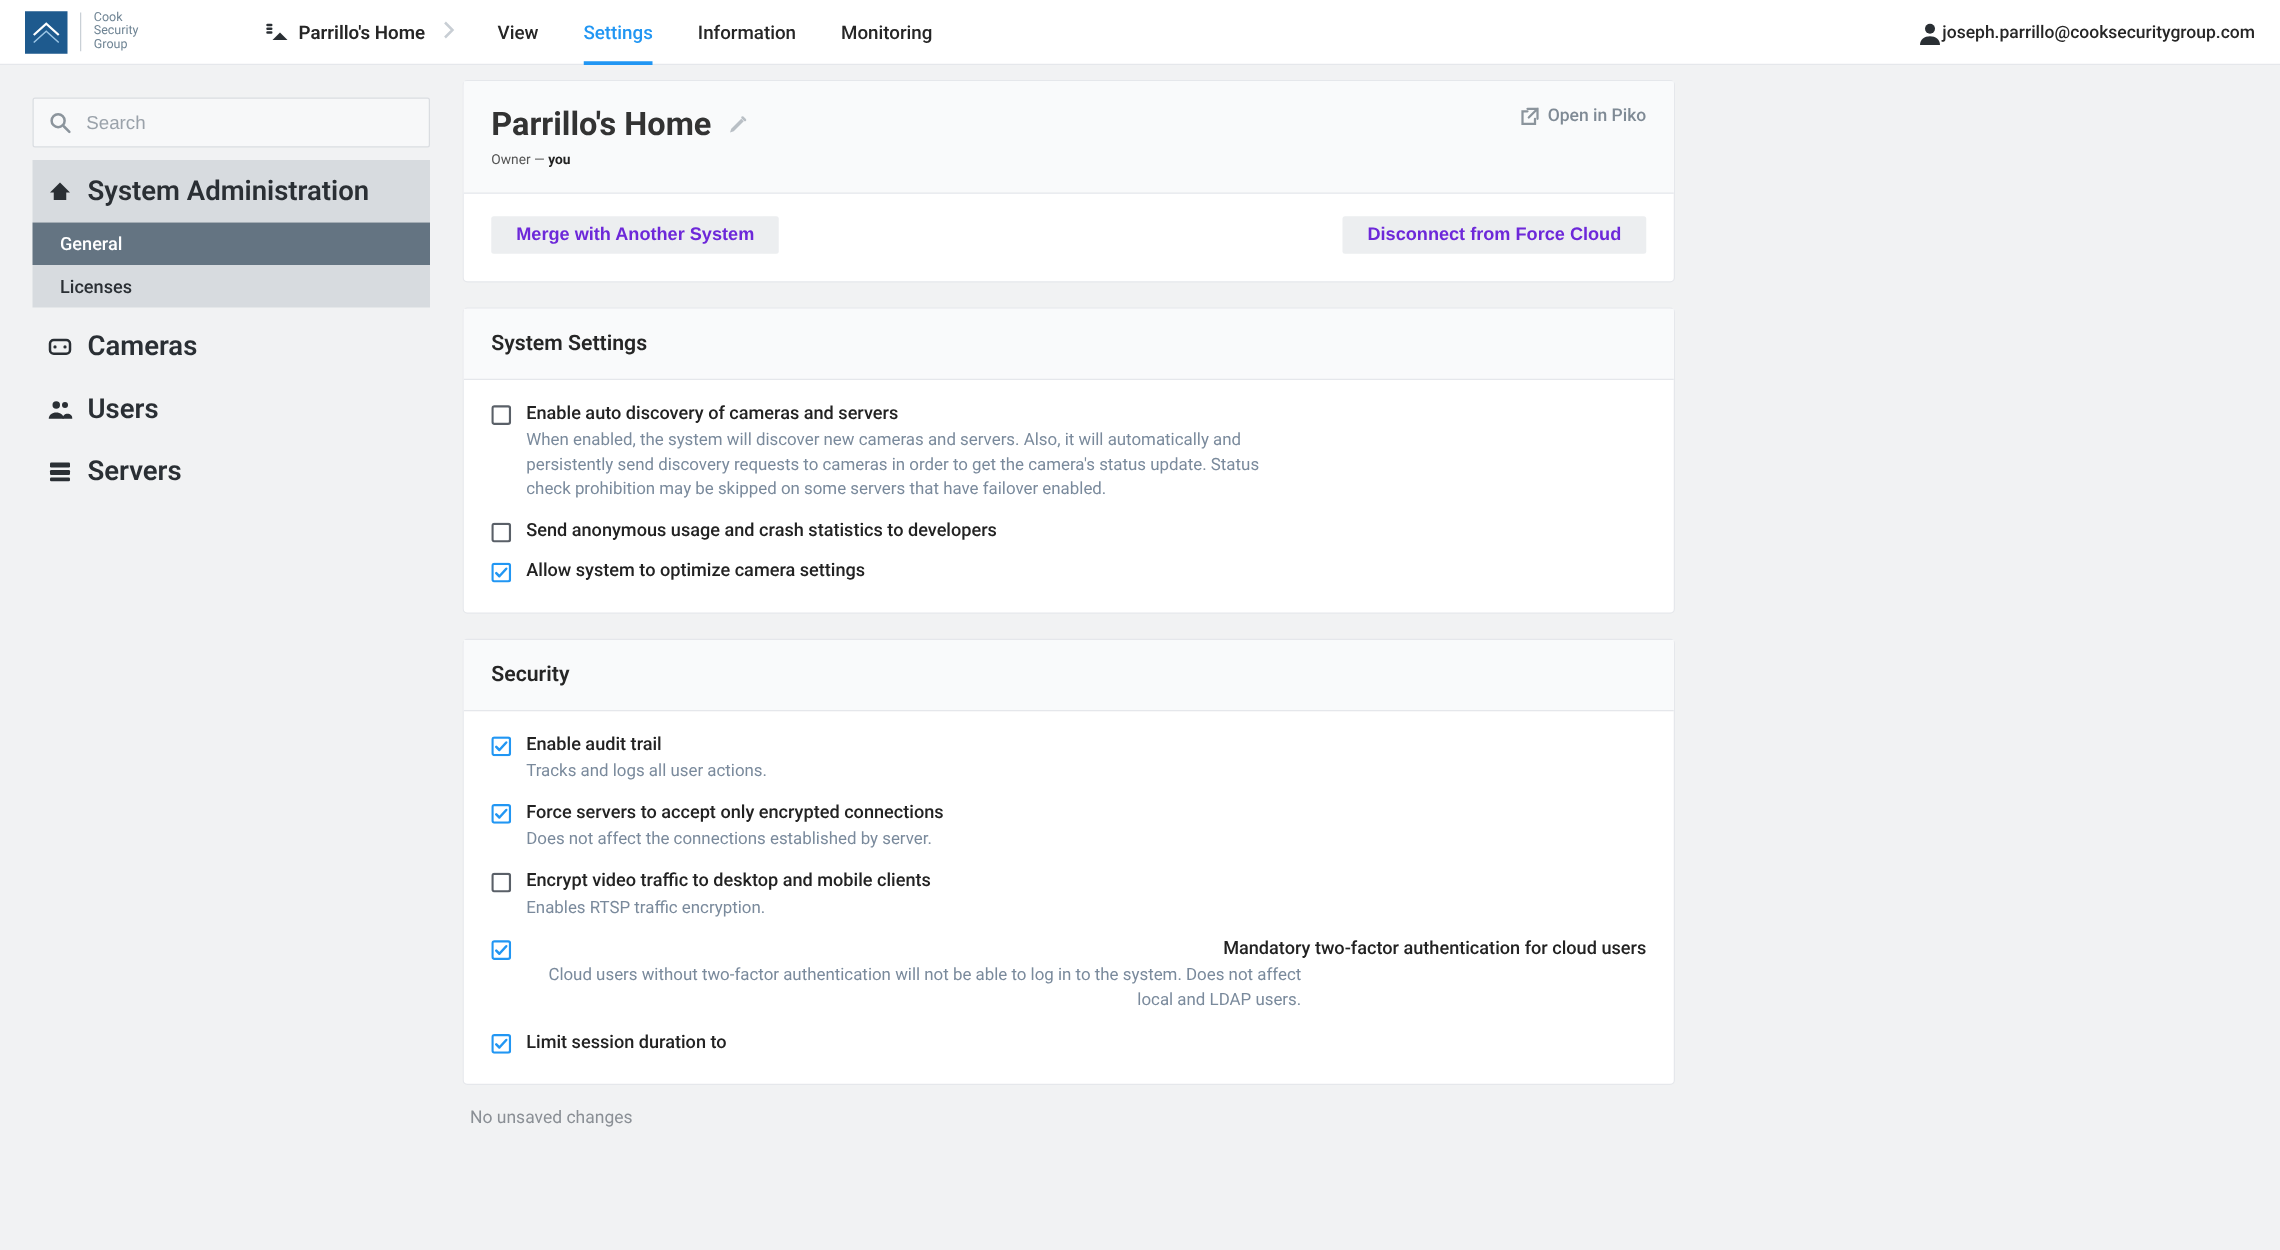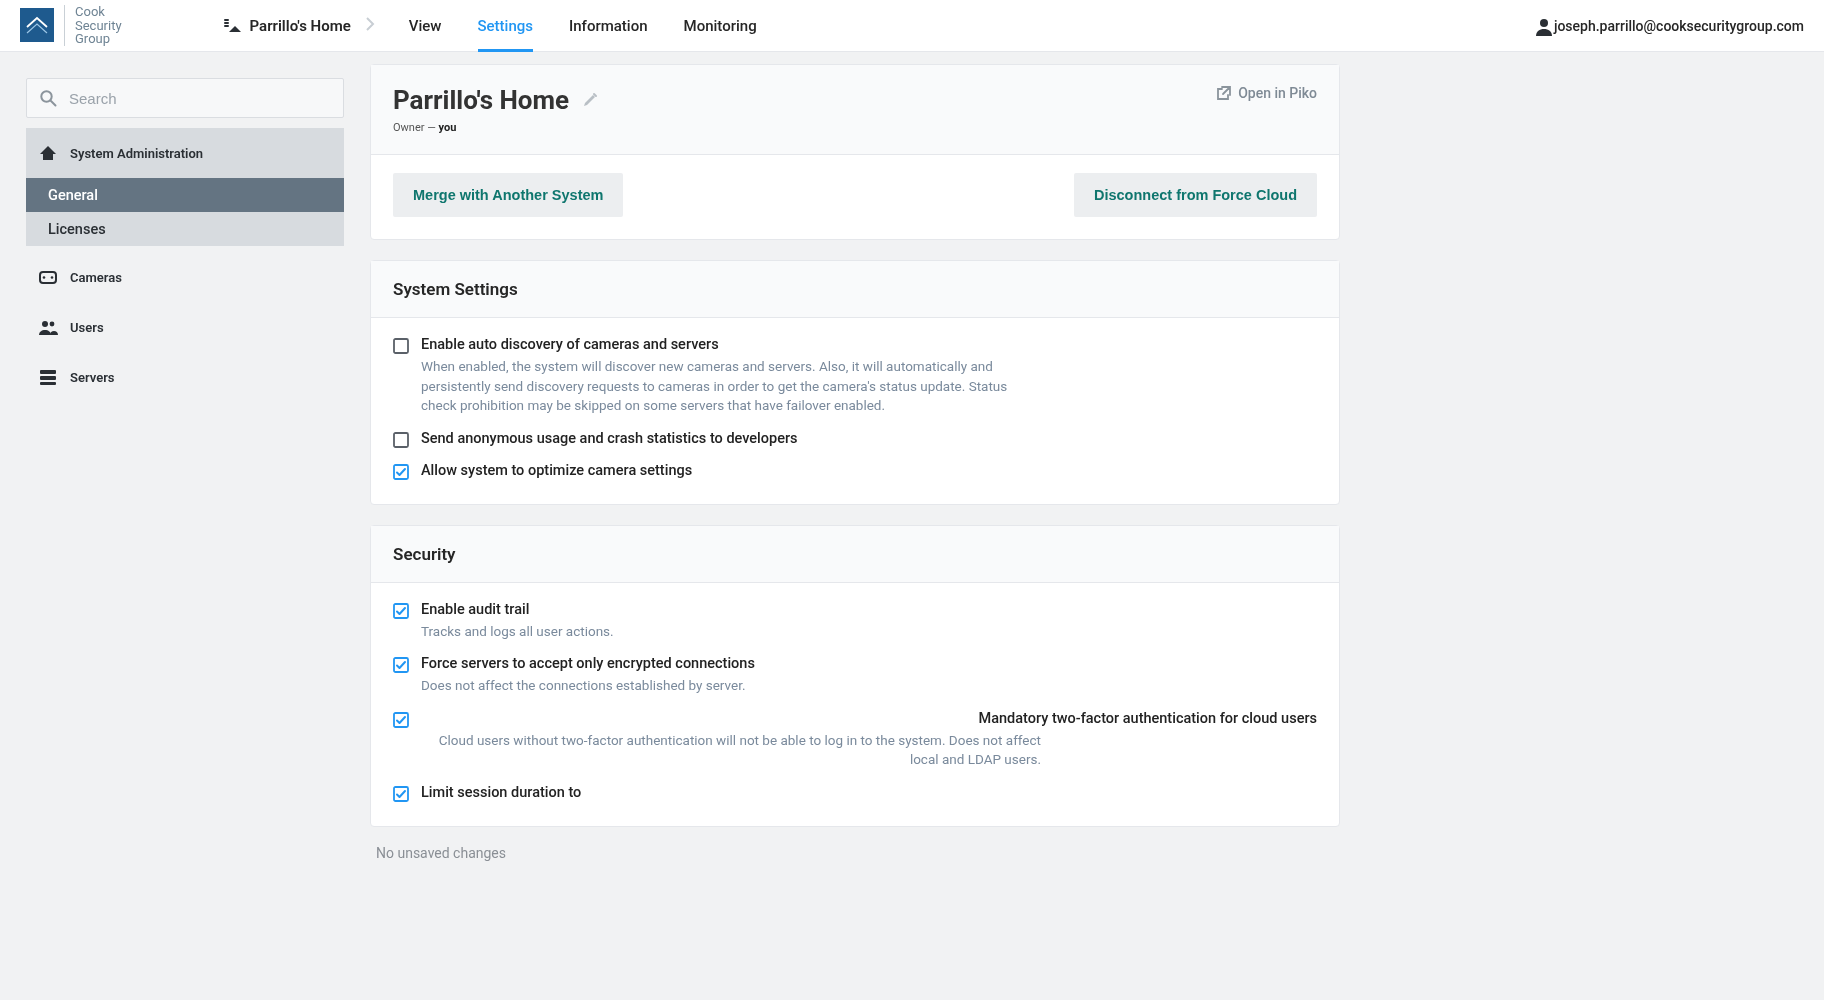--- a/index.html
+++ b/index.html
@@ -15,57 +15,57 @@
   *{box-sizing:border-box}
   html,body{margin:0;padding:0;font-family:-apple-system,BlinkMacSystemFont,"Segoe UI",Roboto,Helvetica,Arial,sans-serif;color:var(--text);background:#fff;font-size:14px;}
   body{width:1824px;height:1000px;overflow:hidden}
 
   
   .topbar{height:52px;display:flex;align-items:center;padding:0 20px;border-bottom:1px solid var(--panel-border);gap:18px}
   .logo{display:flex;align-items:center;gap:10px}
   .logo .mark{width:34px;height:34px;background:#1e5a8e;display:flex;align-items:center;justify-content:center}
   .logo .mark svg{display:block}
   .logo-text{line-height:1.05;border-left:1px solid #c9d0d6;padding-left:10px}
-  .logo-text span{display:block;color:#6f8494;font-size:13px}
+  .logo-text span{display:block;color:#6f8494;font-size:10px}
   .bc{display:flex;align-items:center;gap:14px;margin-left:80px}
   .bc-chip{display:flex;align-items:center;gap:8px}
   .bc-sep{color:#c0c6cc}
   .tabs{display:flex;gap:36px;margin-left:20px}
   .tab{font-size:15px;font-weight:500;padding:16px 0;cursor:pointer;position:relative}
   .tab.active{color:var(--blue)}
   .tab.active::after{content:"";position:absolute;left:0;right:0;bottom:-1px;height:3px;background:var(--blue)}
   .user{margin-left:auto;display:flex;align-items:center;font-weight:500}
 
   
   .app{display:flex;height:948px;background:var(--bg)}
   .sidebar{width:370px;padding:26px;background:var(--bg)}
   .search{display:flex;align-items:center;gap:10px;height:40px;border:1px solid #dadde1;border-radius:2px;padding:0 12px;background:#f7f8f9;color:#889099}
   .search input{flex:1;border:none;outline:none;background:transparent;font-size:15px;color:#444}
   .search input::placeholder{color:#9aa2aa}
 
   .nav{margin-top:10px}
-  .nav-item{display:flex;align-items:center;gap:12px;height:50px;padding:0 12px;font-size:13px;font-weight:600;color:#2a2f34;cursor:pointer}
+  .nav-item{display:flex;align-items:center;gap:12px;height:50px;padding:0 12px;font-size:22px;font-weight:600;color:#2a2f34;cursor:pointer}
   .nav-item.selected{background:var(--sidebar-sub)}
   .nav-sub{padding:0}
   .nav-sub .sub{display:flex;align-items:center;height:34px;padding:0 22px;font-size:14.5px;font-weight:500;color:#2a2f34;background:var(--sidebar-sub);cursor:pointer}
   .nav-sub .sub.active{background:var(--sidebar-active);color:#fff}
   .spacer{height:6px}
 
   
   .main{flex:1;padding:12px 12px 12px 0;overflow:hidden}
   .inner{width:970px}
   .card{background:#fff;border:1px solid var(--panel-border);border-radius:4px}
   .hdr{background:#f9fafb;border-bottom:1px solid var(--panel-border);padding:20px 22px;display:flex;align-items:flex-start;justify-content:space-between}
   .title-row{display:flex;align-items:center;gap:12px}
   h1{margin:0;font-size:26px;font-weight:700;color:#333}
   .owner{margin-top:6px;color:#555;font-size:11px}
   .owner b{color:#222}
   .open-link{display:flex;align-items:center;gap:6px;color:#7f8a95;font-weight:500;cursor:pointer}
   .btn-row{display:flex;justify-content:space-between;padding:18px 22px 22px}
-  .btn{background:#eceef0;border:none;border-radius:2px;height:44px;padding:0 20px;font-size:14.5px;font-weight:600;color:#0f766e;cursor:pointer}
+  .btn{background:#eceef0;border:none;border-radius:2px;height:30px;padding:0 20px;font-size:14.5px;font-weight:600;color:#6d28d9;cursor:pointer}
 
   .section{margin-top:20px}
   .sec-head{background:#f9fafb;border-bottom:1px solid var(--panel-border);padding:18px 22px;font-size:17px;font-weight:600}
   .sec-body{padding:18px 22px 24px}
   .row{display:flex;gap:12px;margin-bottom:14px}
   .row:last-child{margin-bottom:0}
   .cb{flex:0 0 16px;margin-top:2px}
   .cb svg{display:block}
   .lbl{font-size:14.5px;color:#222;font-weight:500}
   .help{color:var(--help);font-size:13.5px;margin-top:4px;max-width:620px;line-height:1.45}
@@ -288,20 +288,31 @@
                 </svg>
               </div>
               <div style="flex: 1 1 0%;">
                 <div class="lbl">Force servers to accept only encrypted connections</div>
                 <div class="help">Does not affect the connections established by server.</div>
               </div>
             </div>
             <div class="row">
               <div class="cb">
                 <svg width="16" height="16" viewBox="0 0 16 16">
+                  <rect x="1" y="1" width="14" height="14" rx="1.5" fill="none" stroke="#5a6068" stroke-width="1.8"></rect>
+                </svg>
+              </div>
+              <div style="flex: 1 1 0%;">
+                <div class="lbl">Encrypt video traffic to desktop and mobile clients</div>
+                <div class="help">Enables RTSP traffic encryption.</div>
+              </div>
+            </div>
+            <div class="row">
+              <div class="cb">
+                <svg width="16" height="16" viewBox="0 0 16 16">
                   <rect x="1" y="1" width="14" height="14" rx="1.5" fill="none" stroke="#2196f3" stroke-width="1.8"></rect>
                   <path d="M4 8.5l2.5 2.5L12 5" fill="none" stroke="#2196f3" stroke-width="2" stroke-linecap="round" stroke-linejoin="round"></path>
                 </svg>
               </div>
               <div style="flex: 1 1 0%; text-align: right;">
                 <div class="lbl">Mandatory two-factor authentication for cloud users</div>
                 <div class="help">Cloud users without two-factor authentication will not be able to log in to the system. Does not affect local and LDAP users.</div>
               </div>
             </div>
             <div class="row">

